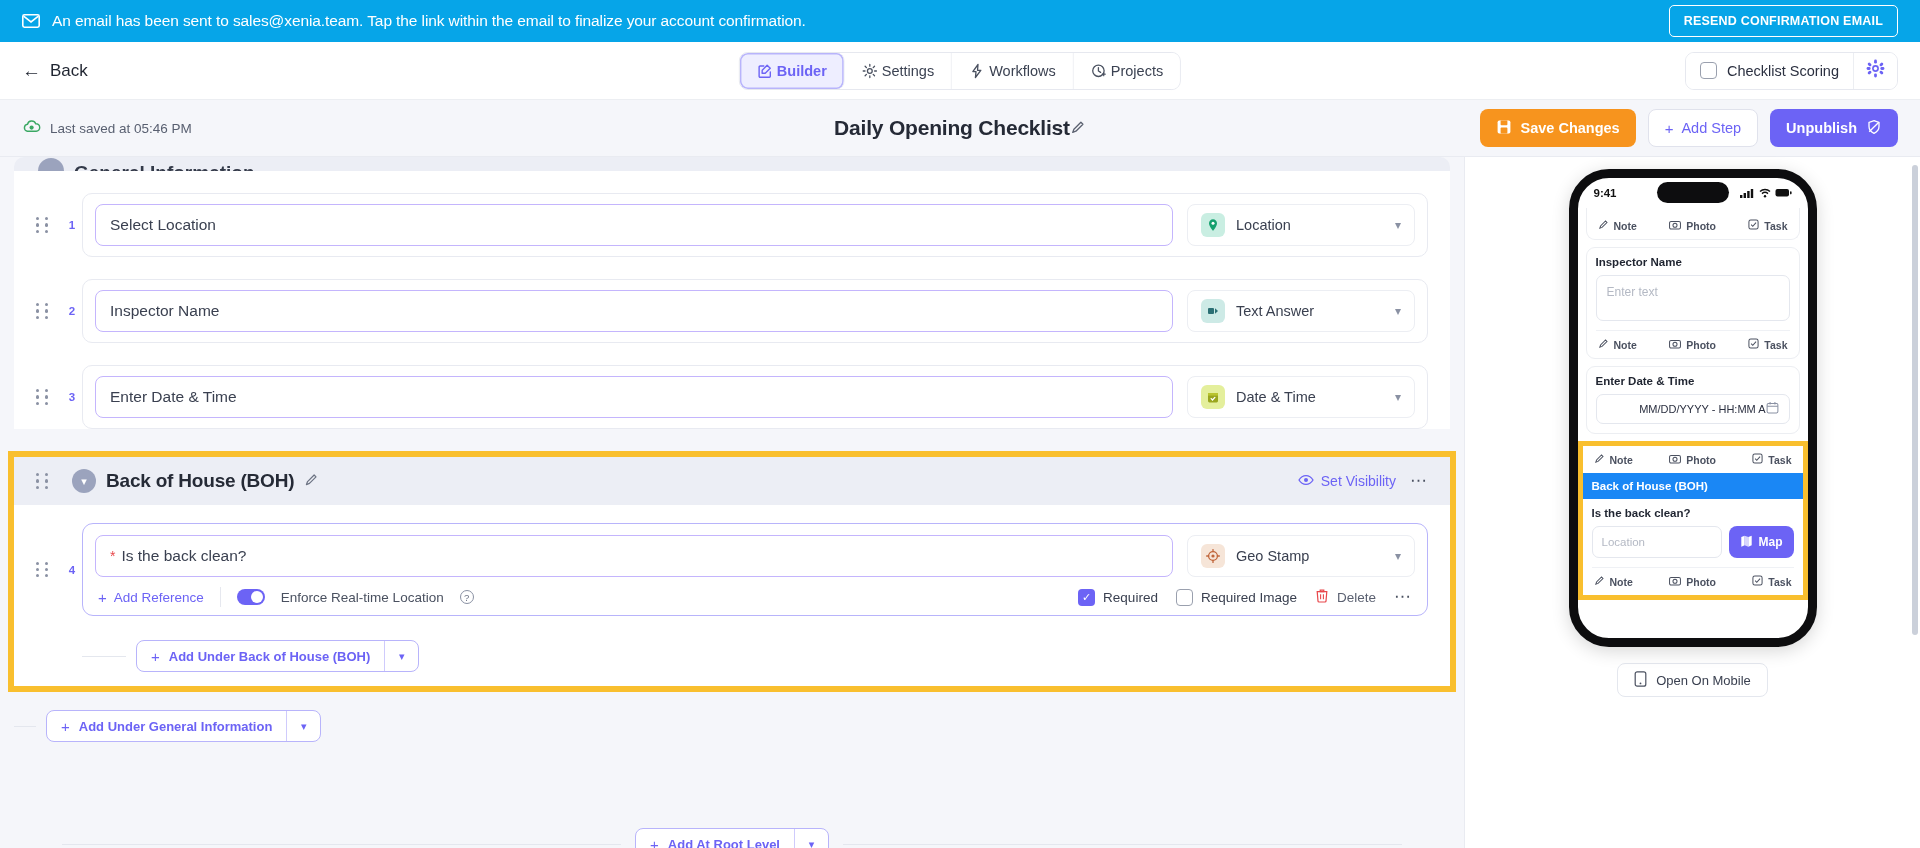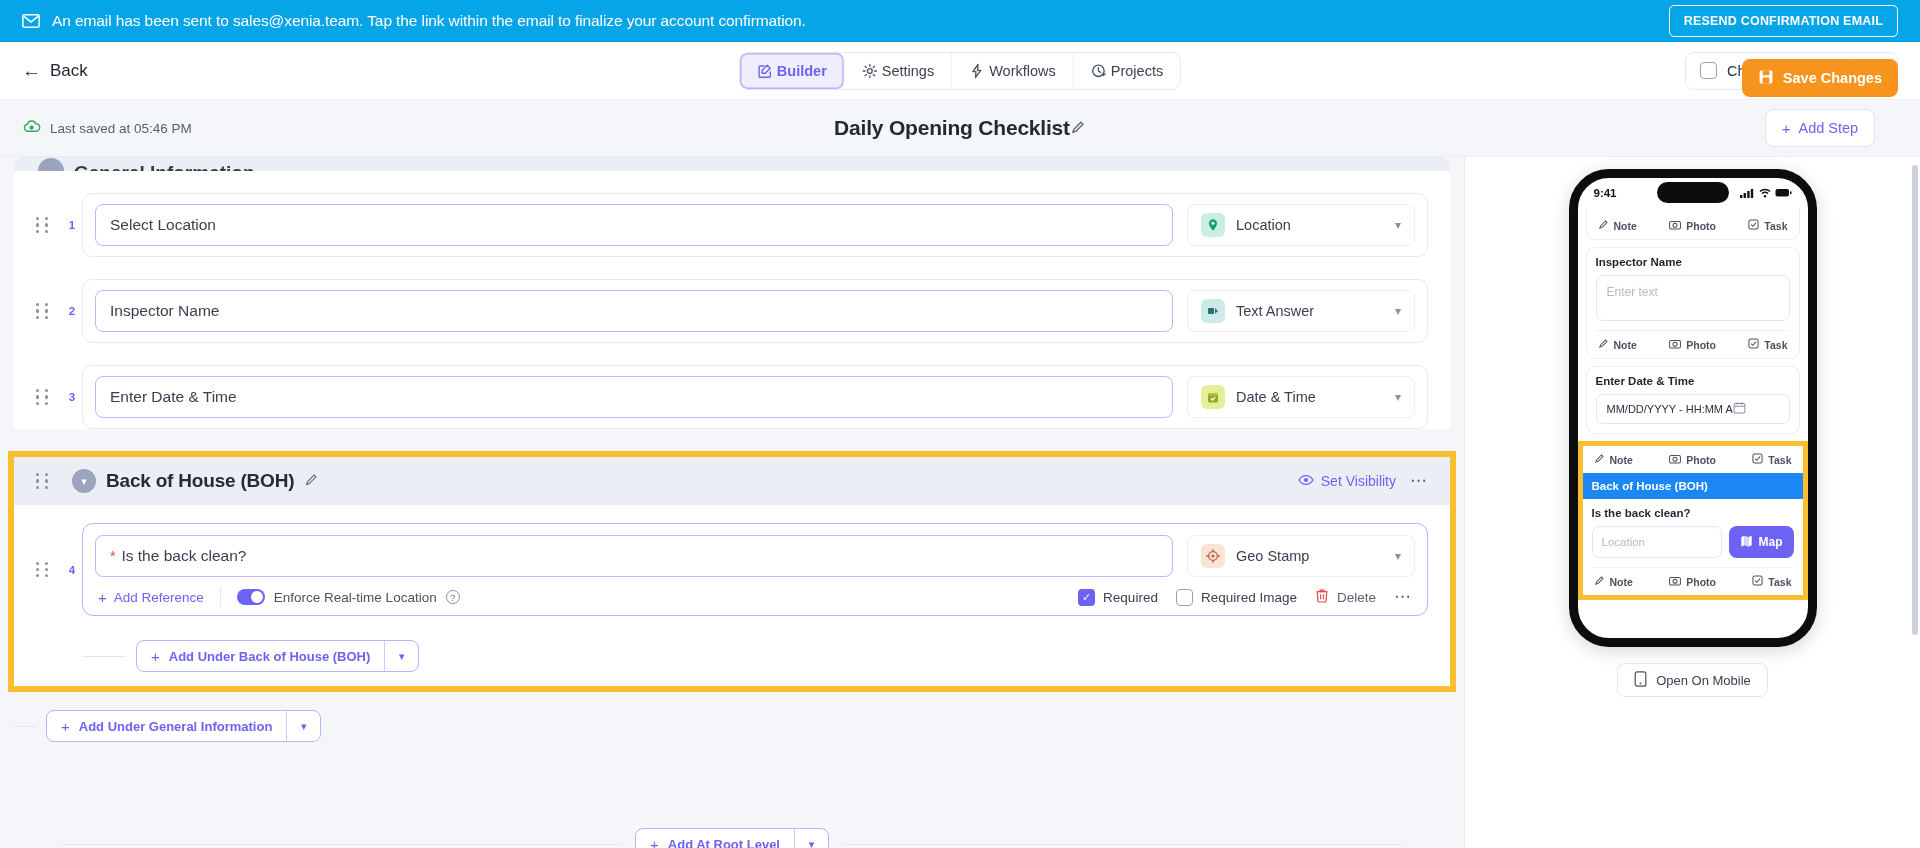--- a/index.html
+++ b/index.html
@@ -120,21 +120,21 @@
   .saved {
     display: flex; align-items: center; gap: 9px;
     font-size: 13.5px; color: #585f70;
   }
   .doc-title {
     position: absolute; left: 50%; transform: translateX(-50%);
     display: flex; align-items: center; 
     font-size: 21px; font-weight: 700; color: #252a36;
     letter-spacing: -0.2px;
   }
-  .sub-right { margin-left: auto; display: flex; align-items: center; gap: 12px; flex-direction: column; }
+  .sub-right { margin-left: auto; display: flex; align-items: center; gap: 12px; }
   .btn-save {
     display: flex; align-items: center; gap: 9px;
     background: #f7941e; color: #fff;
     font-size: 14.5px; font-weight: 600;
     border: none; border-radius: 8px;
     padding: 0 16px; height: 38px;
     cursor: pointer; font-family: inherit;
   }
   .btn-addstep {
     display: flex; align-items: center; gap: 8px;
@@ -281,21 +281,21 @@
     margin-top: 10px;
     padding: 0 3px;
     gap: 0;
   }
   .addref {
     display: flex; align-items: center; gap: 7px;
     color: #6c63f5; font-size: 13.5px; cursor: pointer;
     padding-right: 16px;
   }
   .vdiv { width: 1px; height: 20px; background: #e6e8ef; }
-  .toggle-wrap { display: flex; align-items: center; gap: 9px; padding-left: 16px; text-align: center; }
+  .toggle-wrap { display: flex; align-items: center; gap: 16px; padding-left: 16px; text-align: center; }
   .toggle {
     width: 28px; height: 16px; border-radius: 9px;
     background: #6c63f5; position: relative;
   }
   .toggle::after {
     content: ""; position: absolute; right: 2px; top: 2px;
     width: 12px; height: 12px; border-radius: 50%; background: #fff;
   }
   .toggle-lbl { font-size: 13.5px; color: #4a5160; }
   .qmark {
@@ -388,21 +388,21 @@
     padding: 8px 9px 0 9px;
   }
   .pcard-top-clip { border-radius: 0 0 9px 9px; border-top: none; padding-top: 4px; }
   .plabel { font-size: 11.5px; font-weight: 700; color: #1f2430; margin-bottom: 7px; }
   .pfield {
     border: 1px solid #e4e7ee; border-radius: 7px;
     height: 46px; display: flex; align-items: flex-start;
     padding: 9px 10px; font-size: 12px; color: #b4b9c4;
     margin-bottom: 9px;
   }
-  .pfield-sm { height: 30px; align-items: center; margin-bottom: 9px; justify-content: flex-start; }
+  .pfield-sm { height: 30px; align-items: center; margin-bottom: 9px; justify-content: flex-end; }
   .pfield-sm .pv { font-size: 11px; color: #2b3040; font-weight: 500; }
   .pactions {
     display: flex; align-items: center; justify-content: space-between;
     border-top: 1px solid #eff1f5;
     padding: 7px 2px;
   }
   .pact { display: flex; align-items: flex-end; gap: 5px; font-size: 10.5px; color: #4b5160; font-weight: 600; }
   .boh-hl {
     border: 5px solid #f9bf2e;
     margin: 0 -8px;

